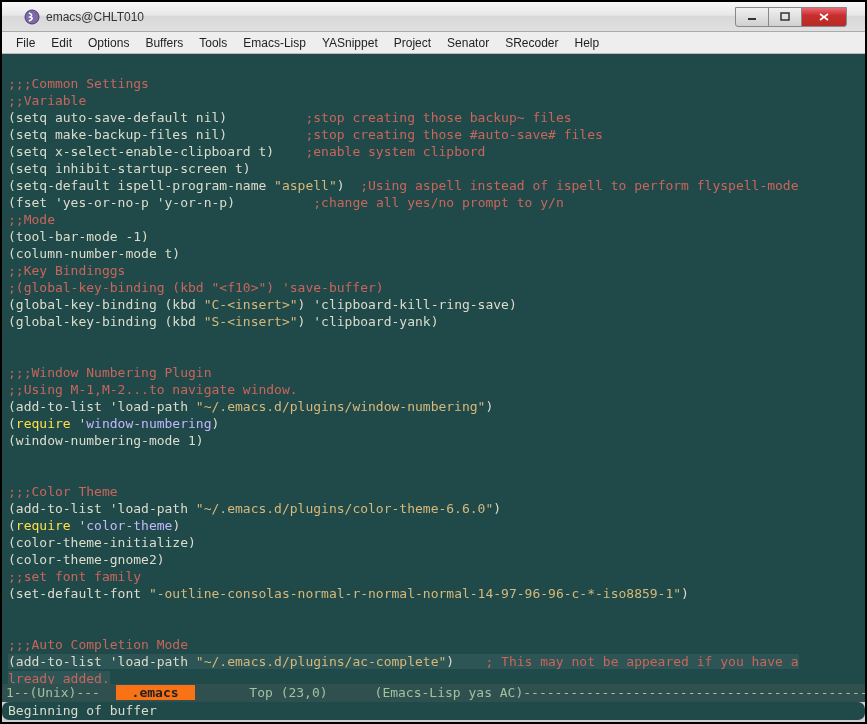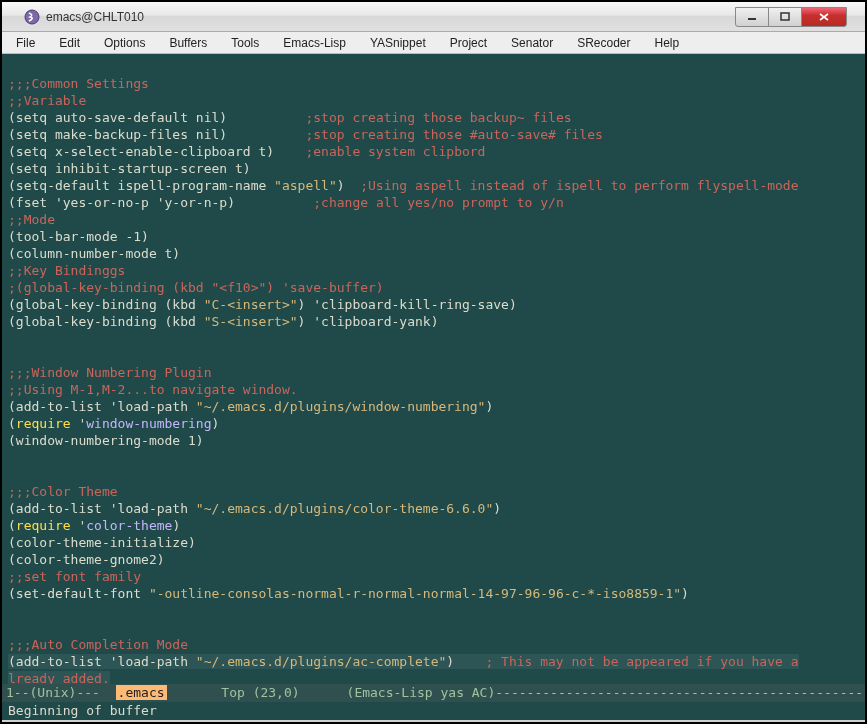--- a/index.html
+++ b/index.html
@@ -47,21 +47,21 @@
     width:46px;
     font-weight:bold;
   }
   .menubar {
     height: 22px;
     background: #eee;
     border-bottom:1px solid #bbb;
     display:flex;
     align-items:center;
     padding: 0 6px;
-    gap: 8px;
+    gap: 0;
     font-size:12px;
   }
   .menu-item { padding: 2px 8px; color:#222; cursor:default;}
   .editor {
     background: #204a4a;
     height: 630px;
     overflow:hidden;
     font-family: Consolas, monospace;
     font-size: 13px;
     line-height: 17px;
@@ -79,29 +79,30 @@
     background:#305050;
     color:#9fc29f;
     font-family: Consolas, monospace;
     font-size:13px;
     height:18px;
     line-height:18px;
     padding:0 4px;
     overflow:hidden;
     white-space:pre;
   }
-  .modeline .buf { background:#fdba74; color:#222; padding:0 2px;}
+  .modeline .buf { background:#f97316; color:#222; padding:0 16px;font-weight:bold;}
   .echo {
     background:#204a4a;
     color:#dcdccc;
     font-family: Consolas, monospace;
     font-size:13px;
     height:18px;
     line-height:18px;
     padding:0 6px;
+    border-radius:7px;
   }
 </style>
 </head>
 <body>
 
 <div class="titlebar">
   <div class="titlebar-icon">
     <svg width="16" height="16" viewBox="0 0 16 16">
         <circle cx="8" cy="8" r="7" fill="#7b6aa6" stroke="#4a3a7a"></circle>
         <path d="M5 4 Q10 6 6 8 Q11 9 5 12" stroke="#fff" stroke-width="1.4" fill="none"></path>

